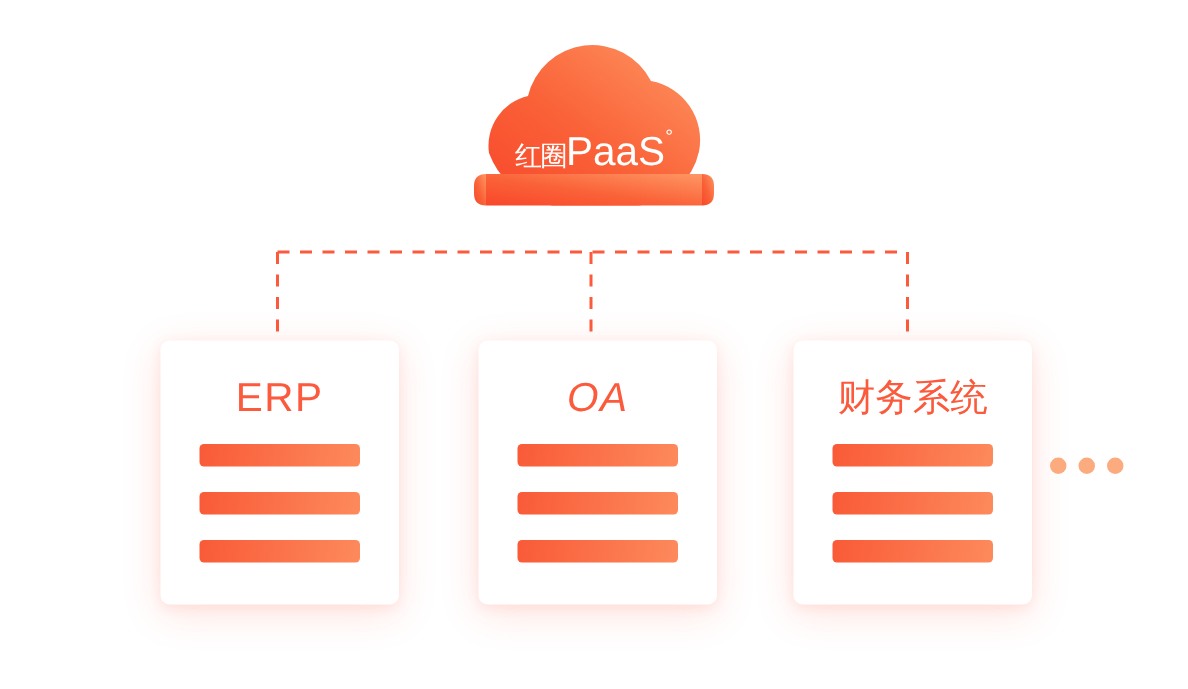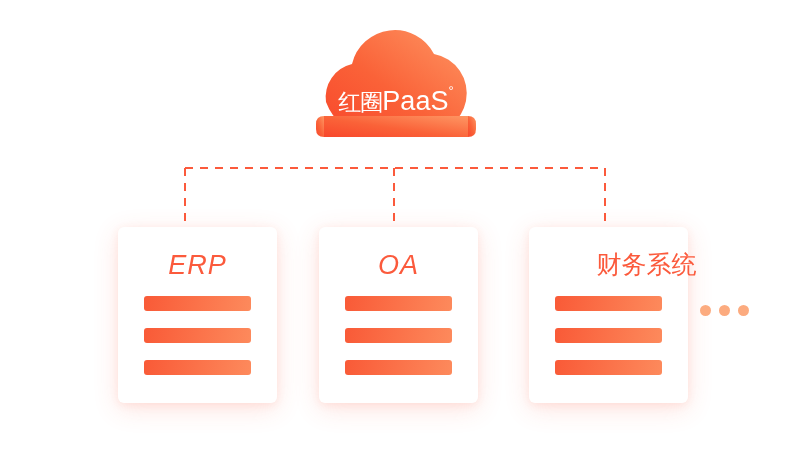--- a/index.html
+++ b/index.html
@@ -51,21 +51,21 @@
     color: #ffffff;
     font-size: 27px;
     font-weight: 400;
     letter-spacing: 0px;
     line-height: 1;
     position: relative;
     white-space: nowrap;
   }
   #cloud-label .logo-cn {
     font-family: "DejaVu Sans", sans-serif;
-    font-size: 23px;
+    font-size: 18px;
     letter-spacing: -1px;
   }
   #cloud-label .logo-sup {
     font-size: 13px;
     vertical-align: super;
     position: relative;
     top: -5px;
     left: 0px;
   }
 
@@ -83,41 +83,40 @@
   .card {
     position: absolute;
     top: 227px;
     width: 159px;
     height: 176px;
     background: #ffffff;
     border-radius: 6px;
     box-shadow: 0 6px 26px rgba(251, 90, 60, 0.16),
                 0 2px 8px rgba(251, 90, 60, 0.10);
   }
-  #card-erp      { left: 118px; font-style: italic; }
+  #card-erp      { left: 107px; }
   #card-oa       { left: 319px; font-style: italic; }
   #card-finance  { left: 529px; }
 
   .card-title {
     position: absolute;
     top: 22px;
     left: 0;
     width: 100%;
     text-align: center;
     color: #fb5a3c;
     font-size: 27px;
     font-weight: 400;
     letter-spacing: 1px;
     line-height: 32px;
   }
   .card-title.cjk {
     font-family: "DejaVu Sans", sans-serif;
     font-size: 25px;
     letter-spacing: 0px;
-    padding-left: 38px;
   }
 
   .bars {
     position: absolute;
     left: 26px;
     top: 69px;
     width: 107px;
   }
   .bar {
     width: 107px;

